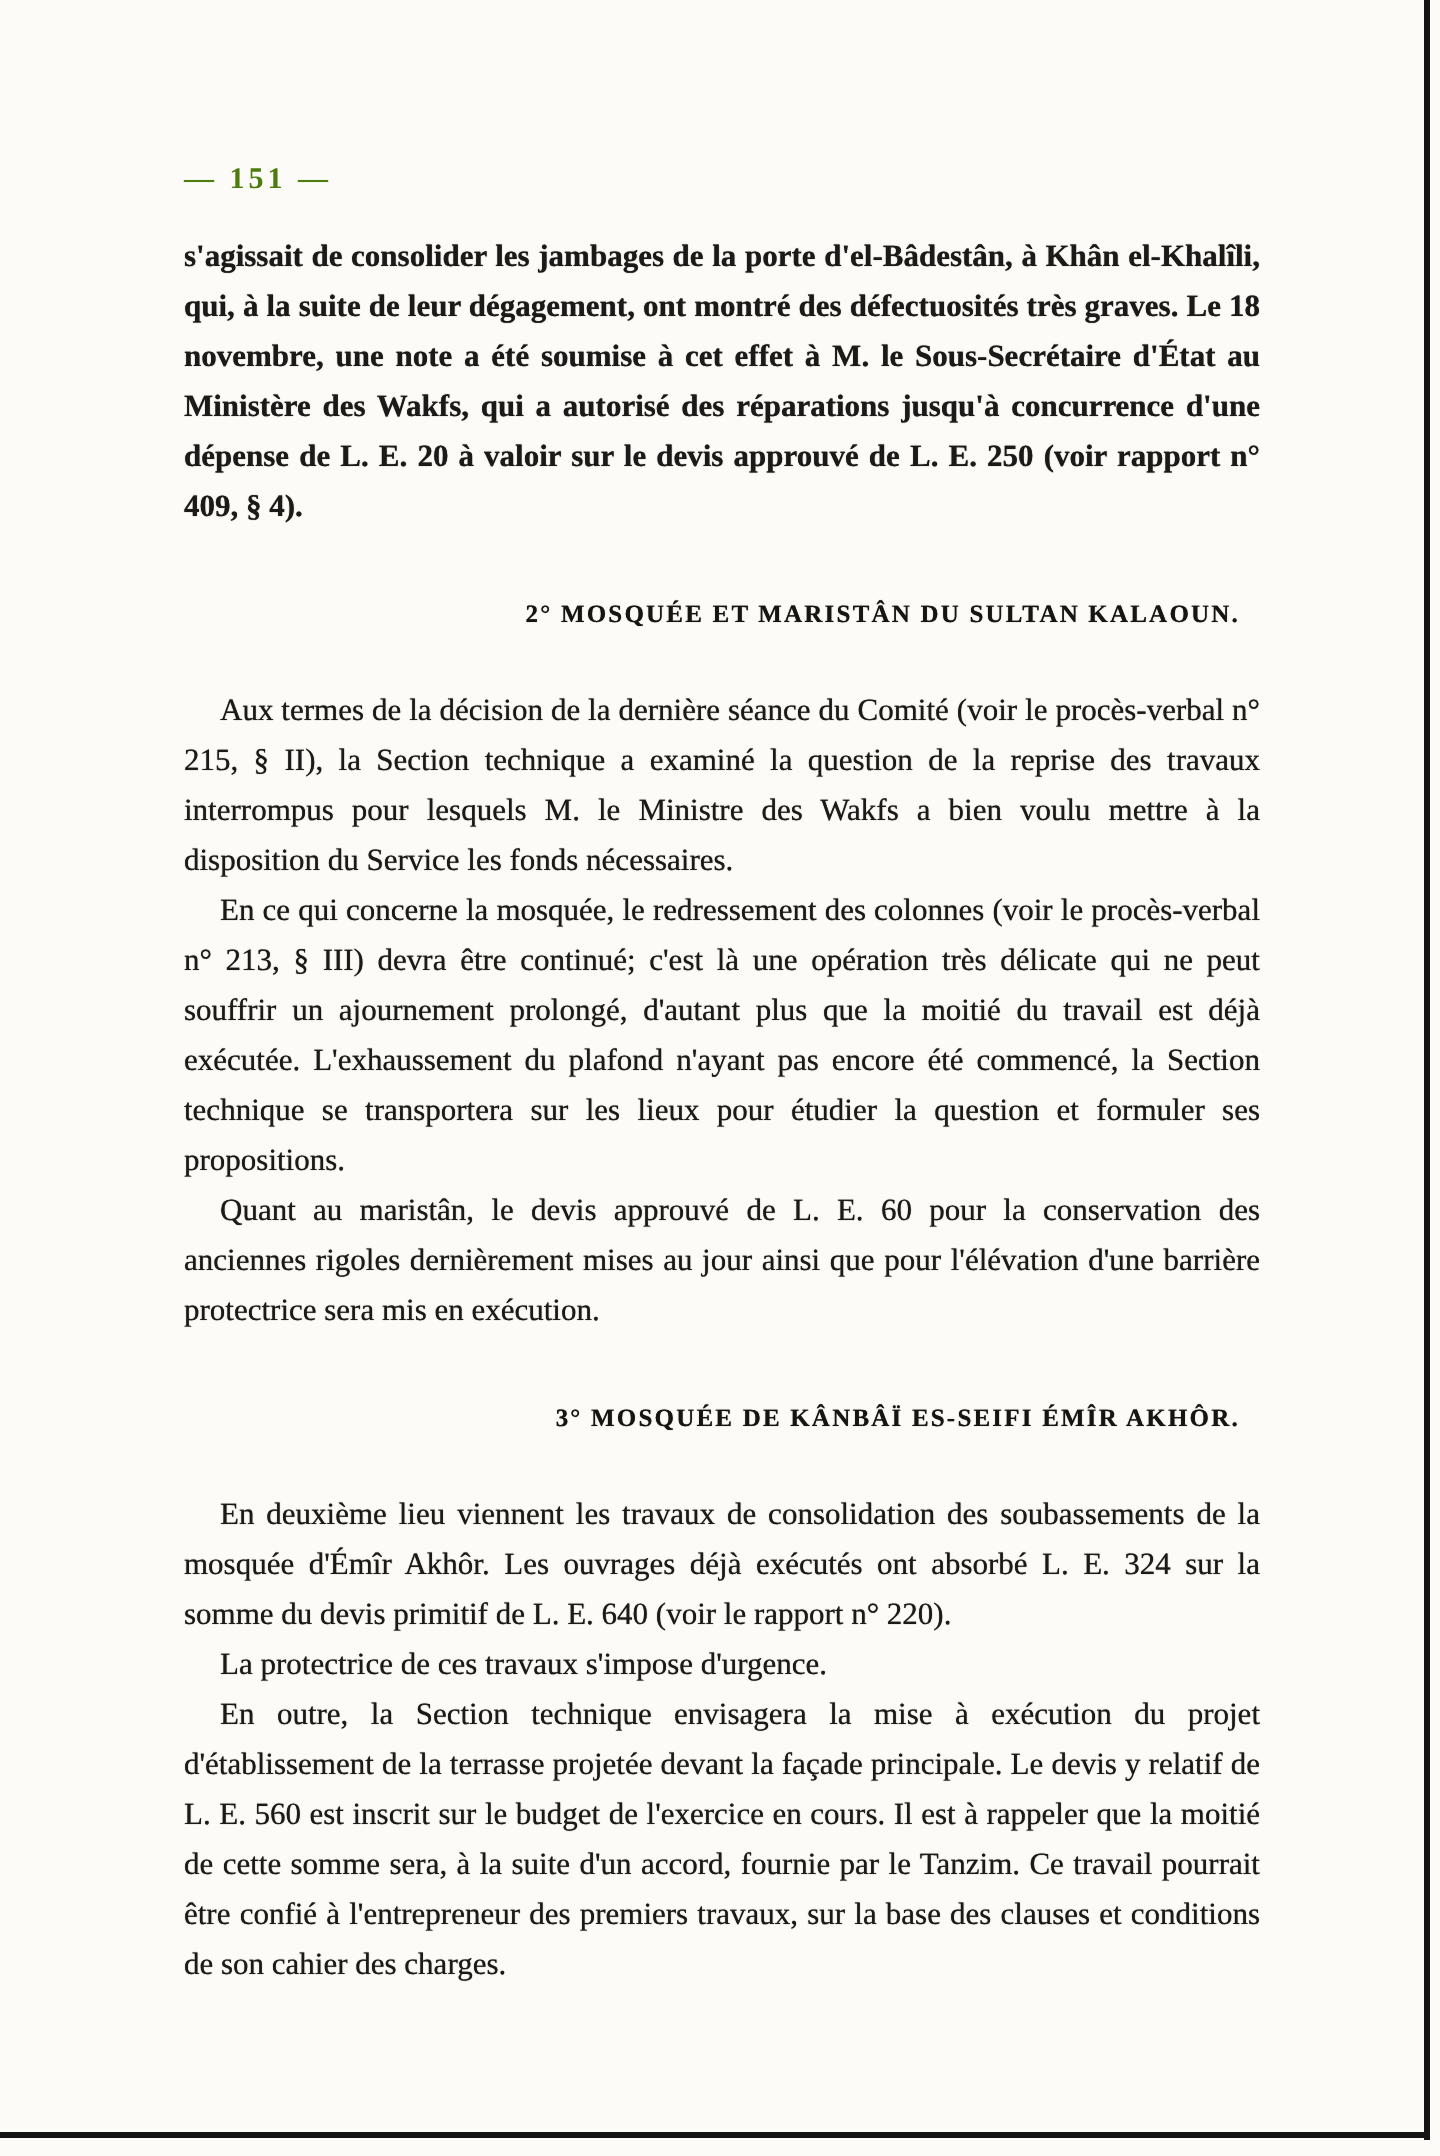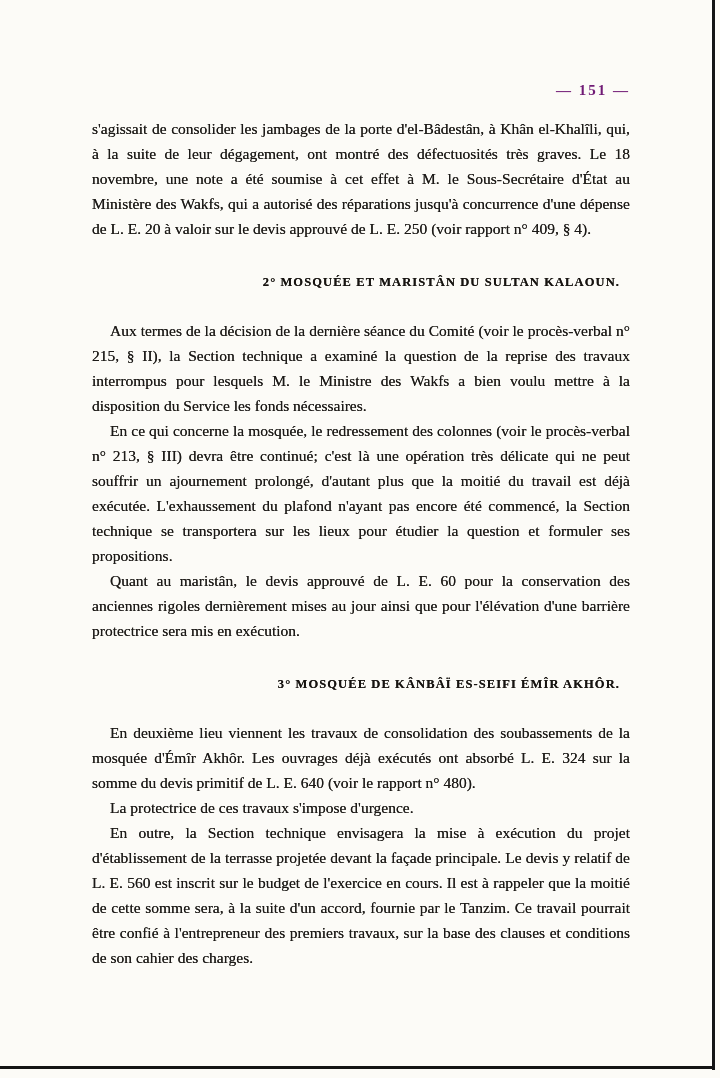--- a/index.html
+++ b/index.html
@@ -10,35 +10,35 @@
     background:#fcfbf7;
     overflow:hidden;
     font-family:"Liberation Serif","DejaVu Serif",serif;
     color:#1c1a18;
   }
   .sheet {
     position:absolute; inset:0;
     padding:82px 90px 0 92px;
   }
   .folio {
-    text-align:right;
+    text-align:left;
     font-size:15px;
     font-weight:bold;
     letter-spacing:2px;
     margin-bottom:17px;
-    color:#701a75;
+    color:#4d7c0f;
   }
   .text-block {
     text-align:justify;
     font-size:15.5px;
     line-height:25px;
     text-shadow:0 0 0.45px rgba(20,16,12,0.85);
   }
   .para { text-indent:18px; }
-  .para.flush { text-indent:0; }
+  .para.flush { text-indent:0;font-weight:bold; }
   .section-heading {
     text-align:right;
     font-size:12.5px;
     font-weight:bold;
     letter-spacing:1.1px;
     line-height:17px;
     margin:33px 10px 27px 10px;
     text-shadow:0 0 0.4px rgba(20,16,12,0.85);
     color:#171411;
   }
@@ -61,21 +61,21 @@
 
     <p class="para">Aux termes de la décision de la dernière séance du Comité (voir le procès-verbal n° 215, § II), la Section technique a examiné la question de la reprise des travaux interrompus pour lesquels M. le Ministre des Wakfs a bien voulu mettre à la disposition du Service les fonds nécessaires.</p>
 
 
     <p class="para">En ce qui concerne la mosquée, le redressement des colonnes (voir le procès-verbal n° 213, § III) devra être continué; c'est là une opération très délicate qui ne peut souffrir un ajournement prolongé, d'autant plus que la moitié du travail est déjà exécutée. L'exhaussement du plafond n'ayant pas encore été commencé, la Section technique se transportera sur les lieux pour étudier la question et formuler ses propositions.</p>
 
     <p class="para">Quant au maristân, le devis approuvé de L. E. 60 pour la conservation des anciennes rigoles dernièrement mises au jour ainsi que pour l'élévation d'une barrière protectrice sera mis en exécution.</p>
 
     <h2 class="section-heading">3° MOSQUÉE DE KÂNBÂÏ ES-SEIFI ÉMÎR AKHÔR.</h2>
 
-    <p class="para">En deuxième lieu viennent les travaux de consolidation des soubassements de la mosquée d'Émîr Akhôr. Les ouvrages déjà exécutés ont absorbé L. E. 324 sur la somme du devis primitif de L. E. 640 (voir le rapport n° 480).</p>
+    <p class="para">En deuxième lieu viennent les travaux de consolidation des soubassements de la mosquée d'Émîr Akhôr. Les ouvrages déjà exécutés ont absorbé L. E. 324 sur la somme du devis primitif de L. E. 640 (voir le rapport n° 220).</p>
 
     <p class="para">La protectrice de ces travaux s'impose d'urgence.</p>
 
     <p class="para">En outre, la Section technique envisagera la mise à exécution du projet d'établissement de la terrasse projetée devant la façade principale. Le devis y relatif de L. E. 560 est inscrit sur le budget de l'exercice en cours. Il est à rappeler que la moitié de cette somme sera, à la suite d'un accord, fournie par le Tanzim. Ce travail pourrait être confié à l'entrepreneur des premiers travaux, sur la base des clauses et conditions de son cahier des charges.</p>
 
   </div>
 
   <div class="edge edge-right"></div>
   <div class="edge edge-bottom"></div>
 

